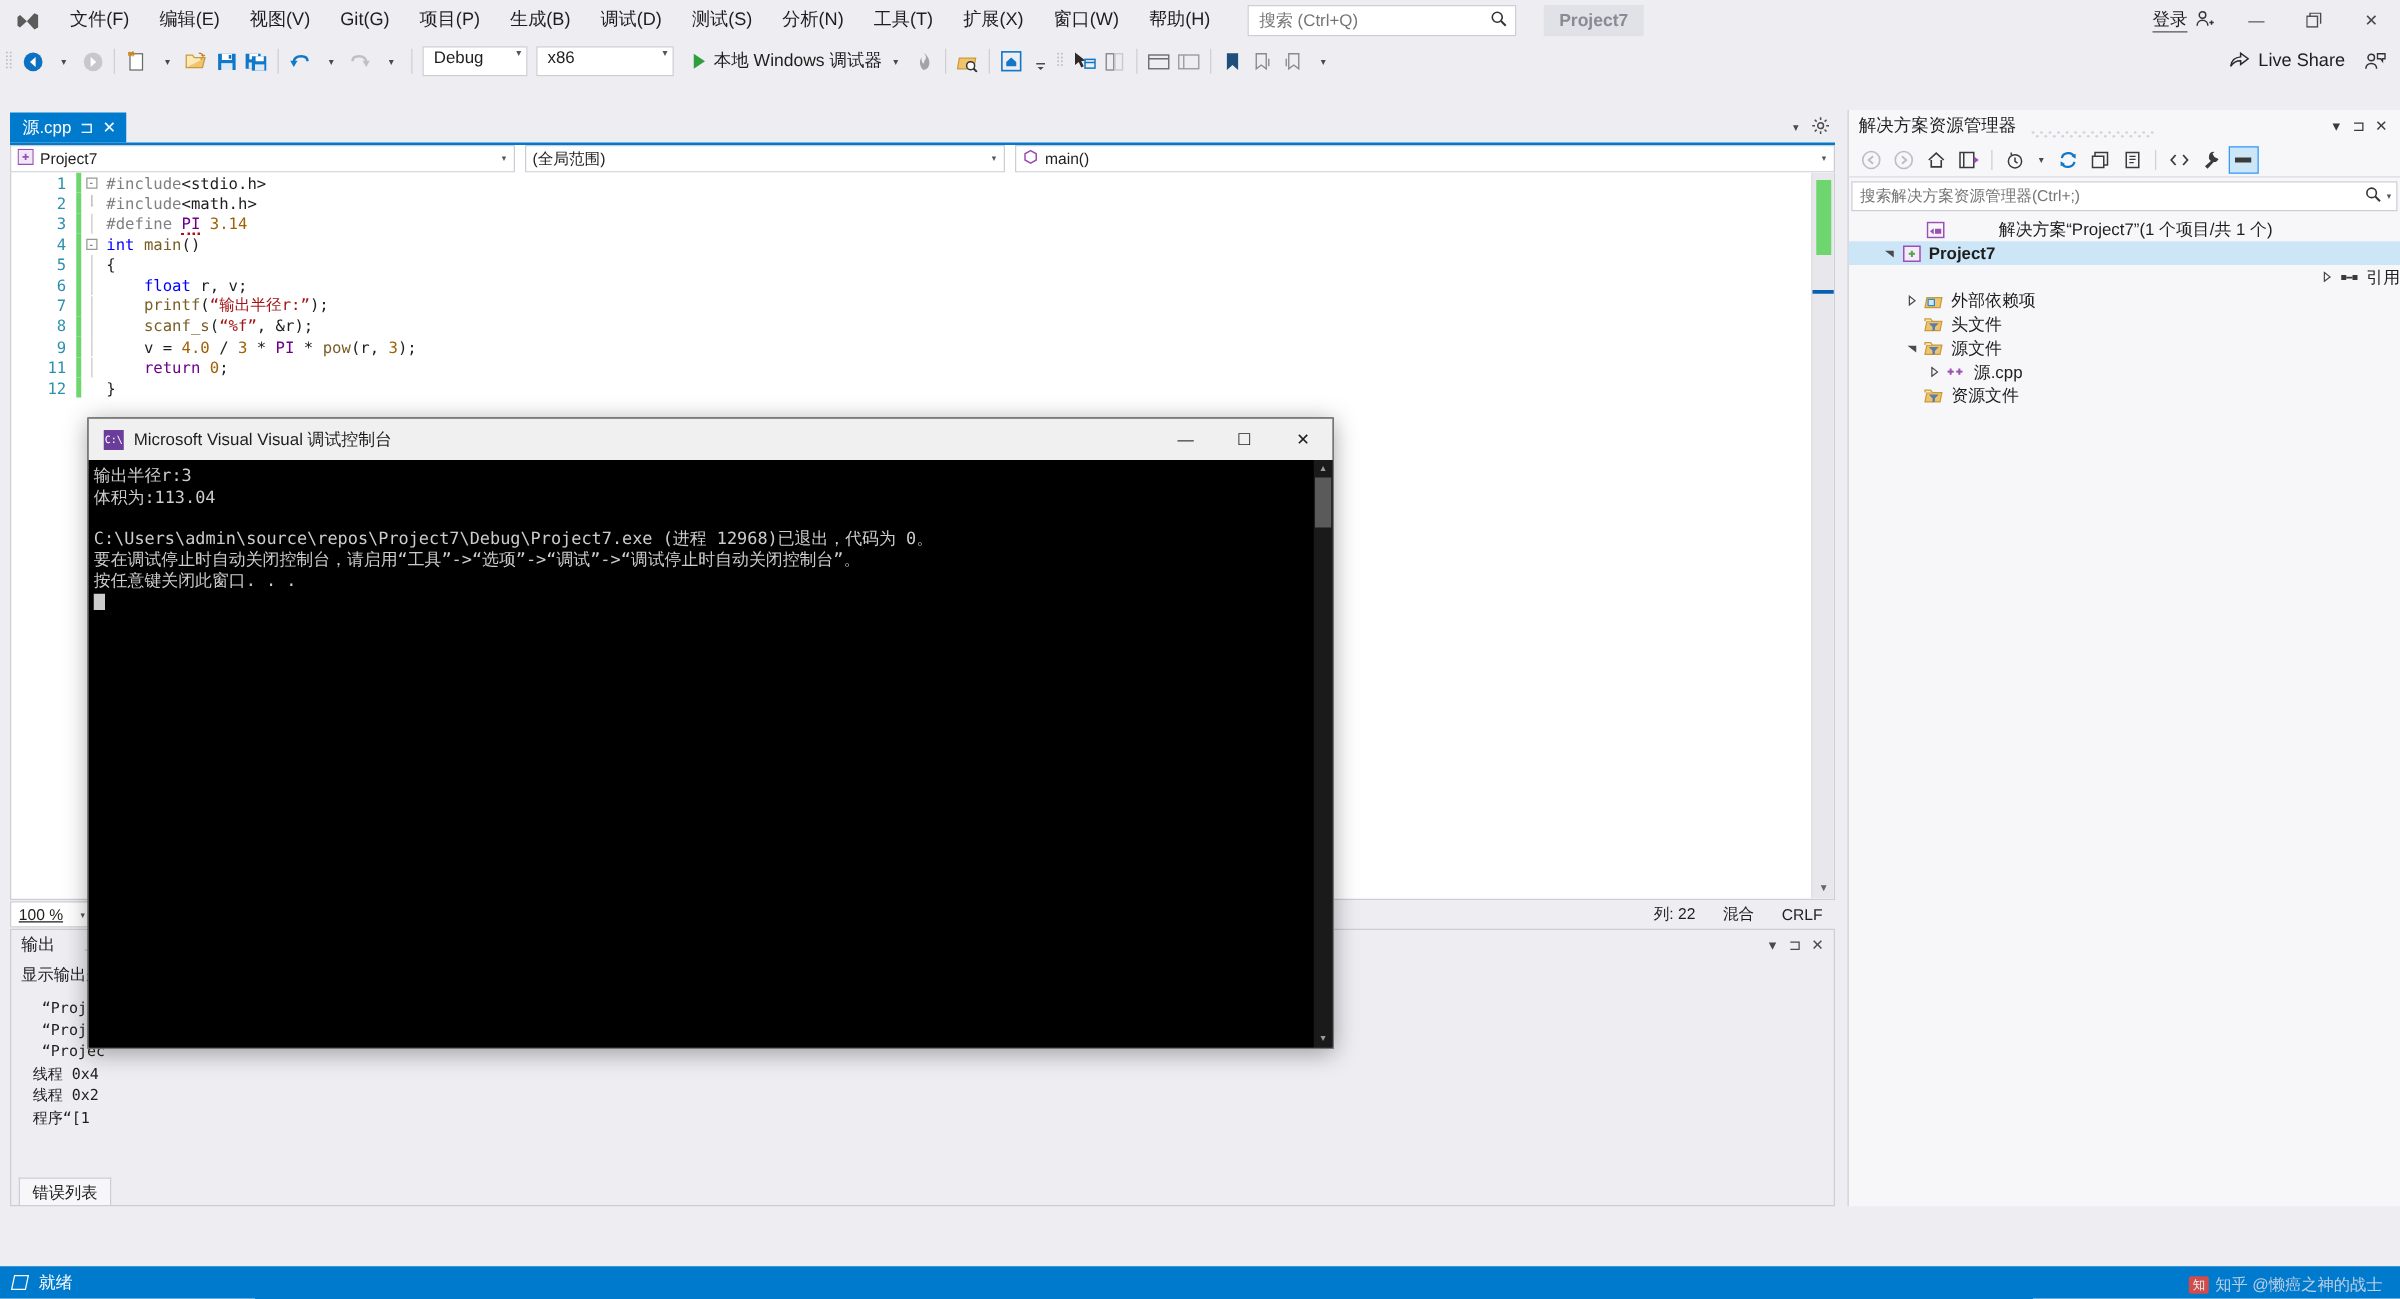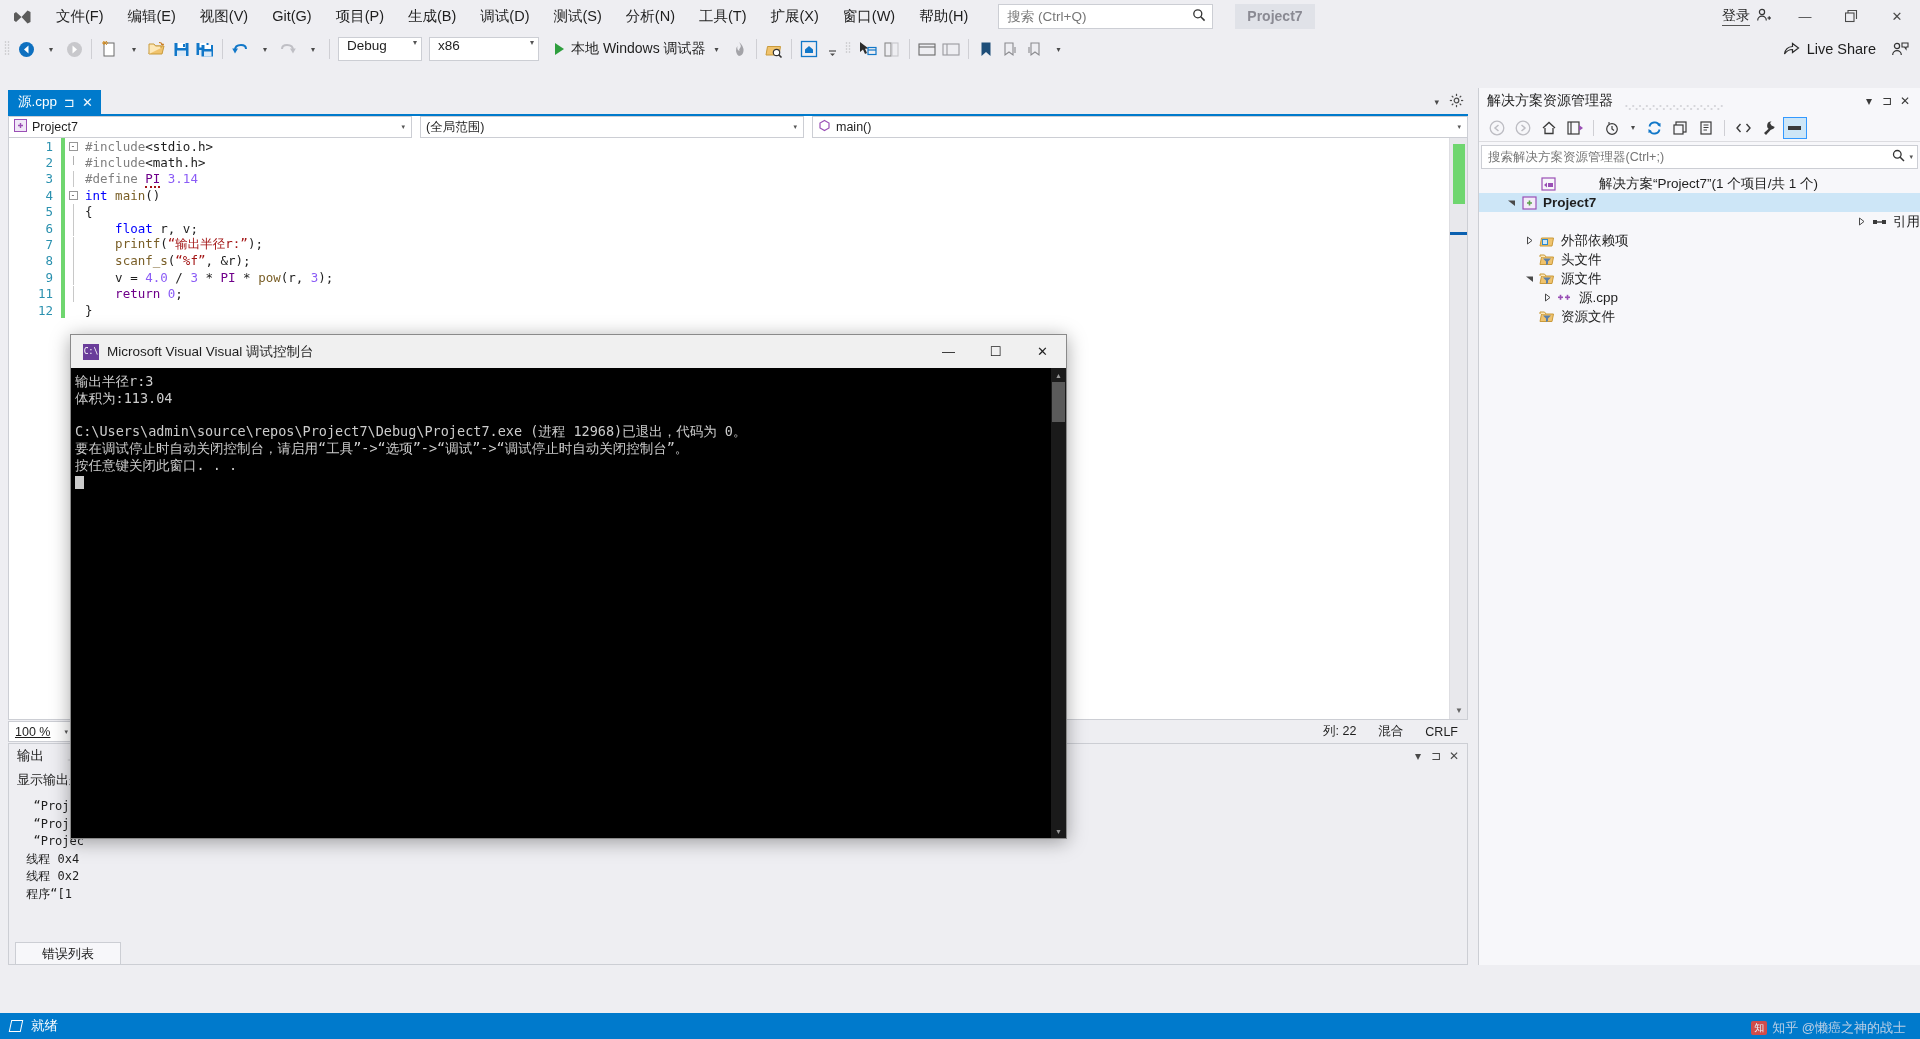--- a/index.html
+++ b/index.html
@@ -123,21 +123,21 @@
   .fold {
     width: 9px; height: 9px; border: 1px solid #989898; color: #444;
     font-size: 8px; line-height: 7px; text-align: center; background: #fff;
   }
   .code { white-space: pre; padding-left: 4px; flex: 1; }
   .line.current { background: #f2f2f6; outline: 1px solid #e2e2ea; }
   .kw { color: #0000ff; }
   .pp { color: #808080; }
   .str { color: #a31515; }
   .mac { color: #6f008a; }
-  .num { color: #8b5cf6; }
+  .num { color: #a16207; }
   .fn { color: #795e26; }
   .pl { color: #1e1e1e; }
   .esc { color: #d68a00; }
   .ident-squig { border-bottom: 2px dotted #a31515; }
 
   .ed-vscroll {
     position: absolute; right: 0; top: 0; width: 18px; bottom: 0;
     background: #e8e8ec; border-left: 1px solid #dedee2;
   }
   .ed-mark-green { position: absolute; left: 3px; top: 6px; width: 12px; height: 60px; background: #6fd66f; }
@@ -167,21 +167,21 @@
   .out-head .hb { width: 18px; text-align: center; color: #4a4a4a; font-size: 12px; }
   .out-sub { height: 24px; display: flex; align-items: center; padding-left: 8px; gap: 6px; font-size: 13px; }
   .out-sub-combo { width: 150px; height: 20px; border: 1px solid #ccced4; background: #fff; display:flex; align-items:center; padding: 0 3px 0 5px; font-size: 12px; }
   .out-body {
     position: absolute; left: 4px; top: 52px; right: 4px; bottom: 26px;
     background: #eeeef2; overflow: hidden;
     font-family: "DejaVu Sans Mono", "Liberation Mono", monospace; font-size: 12px;
     color: #1e1e1e; padding: 2px 0 0 6px; line-height: 17.6px; white-space: pre;
   }
   .out-tabs { position: absolute; left: 0; bottom: 0; height: 26px; display: flex; align-items: flex-end; padding-left: 6px; }
-  .out-tab { height: 22px; padding: 0 26px; line-height: 22px; font-size: 13px; background: #eeeef2; }
+  .out-tab { height: 22px; padding: 0 10px; line-height: 22px; font-size: 13px; background: #eeeef2; }
   .out-tab.active { background: #f7f7fa; border: 1px solid #ccced4; border-bottom: none; }
 
   
   .statusbar {
     position: absolute; left: 0; bottom: 0; width: 1920px; height: 26px;
     background: #007acc; color: #fff; display: flex; align-items: center;
     font-size: 13.5px;
   }
   .status-left { display: flex; align-items: center; gap: 9px; padding-left: 10px; }
   .stop-sq { width: 12px; height: 12px; border: 1.5px solid #fff; transform: skewX(-12deg); }

